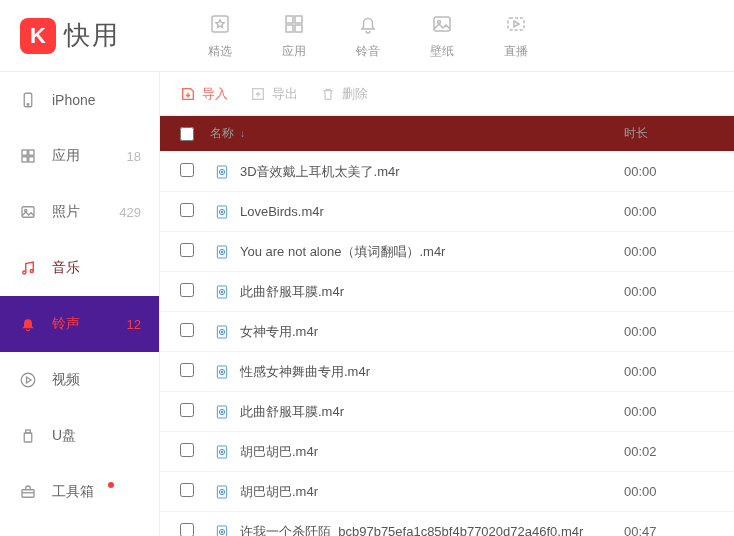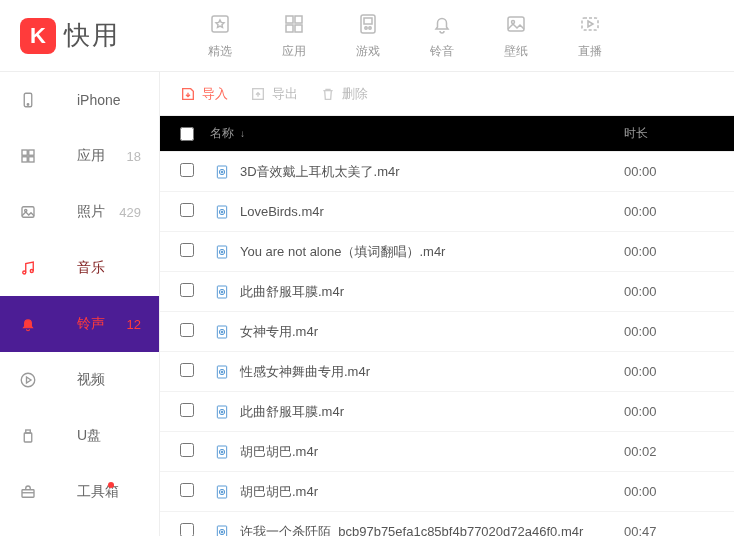--- a/index.html
+++ b/index.html
@@ -11,30 +11,30 @@
   .logo-text { font-size: 26px; color: #555; font-weight: 400; letter-spacing: 2px; }
   .nav { display: flex; flex: 1; justify-content: flex-start; padding-left: 30px; gap: 14px; }
   .nav-item { display: flex; flex-direction: column; align-items: center; gap: 6px; color: #999; cursor: pointer; width: 60px; }
   .nav-item .icon { width: 26px; height: 26px; display: flex; align-items: center; justify-content: center; }
   .nav-item span.label { font-size: 12px; }
   .body { display: flex; flex: 1; overflow: hidden; }
   .sidebar { width: 160px; border-right: 1px solid #eee; display: flex; flex-direction: column; }
   .side-item { display: flex; align-items: center; height: 56px; padding: 0 18px; cursor: pointer; color: #666; position: relative; }
   .side-item.active { background: #4c1d95; color: #ff3b3b; }
   .side-item .icon { width: 20px; height: 20px; margin-right: 14px; display: flex; align-items: center; justify-content: center; }
-  .side-item .label { flex: 1; font-size: 14px; margin-left: 25px; }
+  .side-item .label { flex: 1; font-size: 14px; }
   .side-item .badge { font-size: 13px; color: #bbb; }
   .side-item.redtext { color: #7f1d1d; }
   .side-item .redbadge { color: #ff3b3b; }
   .side-item .dot { position: absolute; top: 18px; left: 108px; width: 6px; height: 6px; background: #ff3b3b; border-radius: 50%; }
   .main { flex: 1; display: flex; flex-direction: column; overflow: hidden; }
   .toolbar { height: 44px; display: flex; align-items: center; padding-left: 20px; gap: 22px; border-bottom: 1px solid #eee; }
   .tool-btn { display: flex; align-items: center; gap: 6px; color: #bbb; cursor: pointer; font-size: 13px; }
   .tool-btn.enabled { color: #ff6b5b; }
-  .table-head { display: flex; align-items: center; height: 36px; background: #000000; border-bottom: 1px solid #eee; padding-left: 20px; color: #999; font-size: 12px; }
+  .table-head { display: flex; align-items: center; height: 36px; background: #7f1d1d; border-bottom: 1px solid #eee; padding-left: 20px; color: #999; font-size: 12px; }
   .col-check { width: 30px; display: flex; align-items: center; }
   .col-name { flex: 1; display: flex; align-items: center; gap: 6px; }
   .col-dur { width: 110px; text-align: left; }
   .rows { flex: 1; overflow-y: auto; }
   .row { display: flex; align-items: center; height: 40px; padding-left: 20px; border-bottom: 1px solid #f2f2f2; font-size: 13px; color: #555; }
   .row .chk { width: 30px; }
   .row .ficon { width: 24px; display: flex; align-items: center; justify-content: center; }
   .row .fname { flex: 1; padding-left: 6px; white-space: nowrap; overflow: hidden; text-overflow: ellipsis; }
   .row .dur { width: 110px; color: #666; }
   input[type=checkbox] { width: 14px; height: 14px; cursor: pointer; accent-color: #999; }
@@ -66,31 +66,20 @@
               <rect x="13" y="4" width="7" height="7"></rect>
               <rect x="4" y="13" width="7" height="7"></rect>
               <rect x="13" y="13" width="7" height="7"></rect>
             </svg>
           </div>
         <span class="label">应用</span>
       </div>
       <div class="nav-item">
         <div class="icon">
             <svg width="24" height="24" viewBox="0 0 24 24" fill="none" stroke="#bbb" stroke-width="1.5">
-              <rect x="5" y="3" width="14" height="18" rx="2"></rect>
-              <rect x="8" y="6" width="8" height="6"></rect>
-              <circle cx="10" cy="16" r="1.2"></circle>
-              <circle cx="14" cy="16" r="1.2"></circle>
-            </svg>
-          </div>
-        <span class="label">游戏</span>
-      </div>
-      <div class="nav-item">
-        <div class="icon">
-            <svg width="24" height="24" viewBox="0 0 24 24" fill="none" stroke="#bbb" stroke-width="1.5">
               <path d="M6 17h12l-1.5-2V11a4.5 4.5 0 10-9 0v4L6 17z"></path>
               <path d="M10 19a2 2 0 004 0"></path>
             </svg>
           </div>
         <span class="label">铃音</span>
       </div>
       <div class="nav-item">
         <div class="icon">
             <svg width="24" height="24" viewBox="0 0 24 24" fill="none" stroke="#bbb" stroke-width="1.5">
               <rect x="4" y="5" width="16" height="14" rx="2"></rect>

